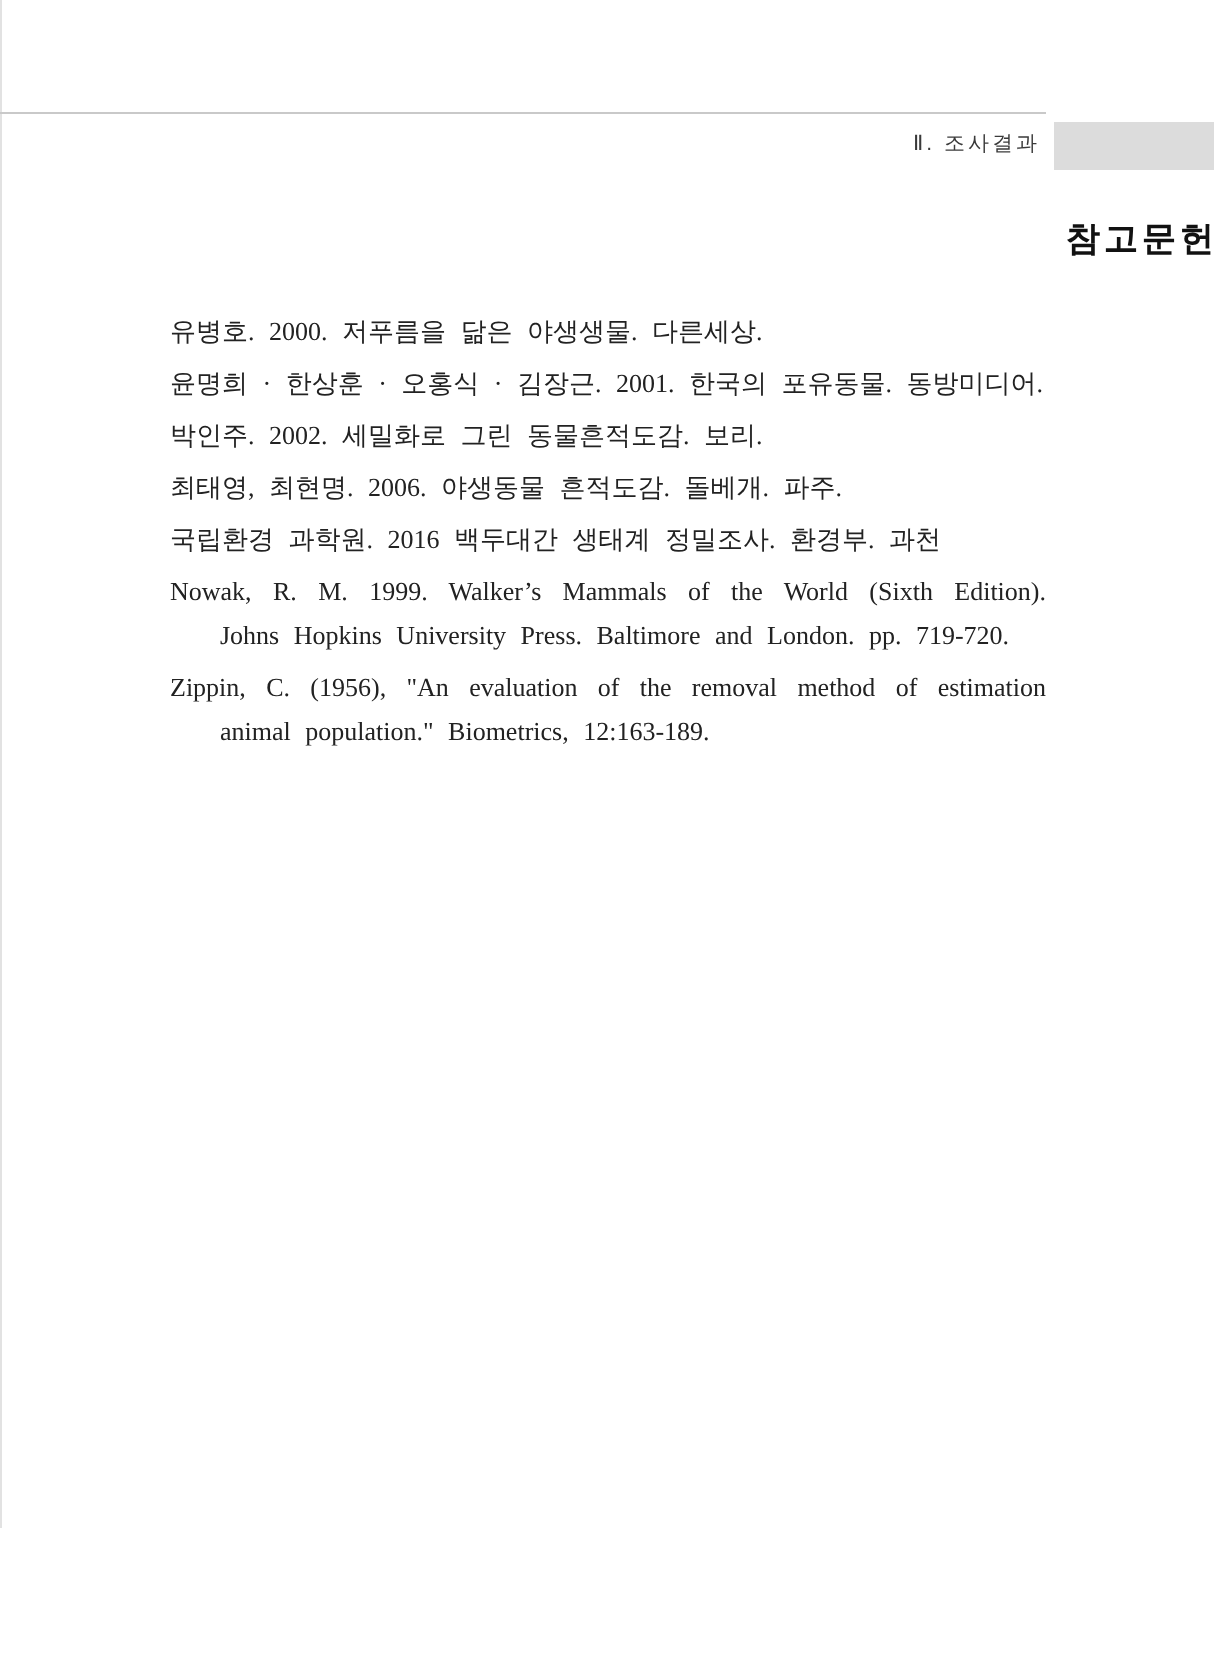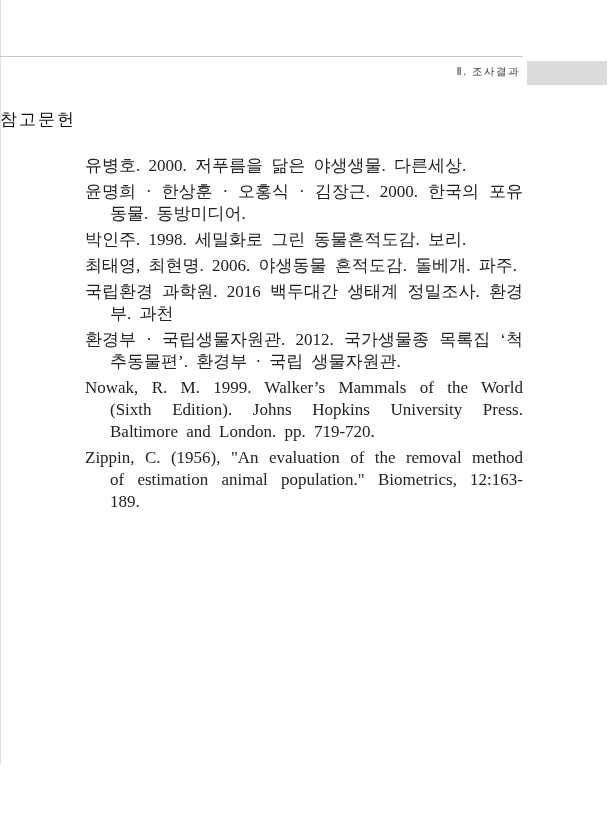--- a/index.html
+++ b/index.html
@@ -36,38 +36,38 @@
     left: 527px;
     right: 2px;
     height: 24px;
     background: #dcdcdc;
   }
   .doc-title {
     position: absolute;
     top: 108px;
     left: 0;
     width: 100%;
-    text-align: left;
+    text-align: right;
     font-family: "Liberation Sans", "DejaVu Sans", sans-serif;
     font-size: 17px;
-    font-weight: normal;
+    font-weight: bold;
     color: #111;
     letter-spacing: 2px;
   }
   .ref-list {
     position: absolute;
     top: 155px;
     left: 85px;
     width: 438px;
     margin: 0;
     padding: 0;
     list-style: none;
   }
   .ref-list li {
-    font-size: 17px;
+    font-size: 13px;
     line-height: 22px;
     margin: 0 0 4px 0;
     color: #222;
     text-align: justify;
     padding-left: 25px;
     text-indent: -25px;
     word-spacing: 4px;
   }
   .footer {
     position: absolute;
@@ -101,25 +101,24 @@
 <div class="page">
 
   <div class="header-rule"></div>
   <div class="header-label">Ⅱ. 조사결과</div>
   <div class="header-tab"></div>
 
   <div class="doc-title">참고문헌</div>
 
   <ul class="ref-list">
     <li>유병호. 2000. 저푸름을 닮은 야생생물. 다른세상.</li>
-    <li>윤명희 · 한상훈 · 오홍식 · 김장근. 2000. 한국의 포유동물. 동방미디어.</li>
-    <li>박인주. 1998. 세밀화로 그린 동물흔적도감. 보리.</li>
+    <li>윤명희 · 한상훈 · 오홍식 · 김장근. 2001. 한국의 포유동물. 동방미디어.</li>
+    <li>박인주. 2002. 세밀화로 그린 동물흔적도감. 보리.</li>
     <li>최태영, 최현명. 2006. 야생동물 흔적도감. 돌베개. 파주.</li>
     <li>국립환경 과학원. 2016 백두대간 생태계 정밀조사. 환경부. 과천</li>
-    <li>환경부 · 국립생물자원관. 2012. 국가생물종 목록집 ‘척추동물편’. 환경부 · 국립 생물자원관.</li>
     <li>Nowak, R. M. 1999. Walker’s Mammals of the World (Sixth Edition). Johns Hopkins University Press. Baltimore and London. pp. 719-720.</li>
     <li>Zippin, C. (1956), "An evaluation of the removal method of estimation animal population." Biometrics, 12:163-189.</li>
   </ul>
 
   <div class="footer">
     <span class="footer-site">www.nie.re.kr</span>
     <span class="footer-sep"></span>
     <span class="footer-page">331</span>
   </div>
 

